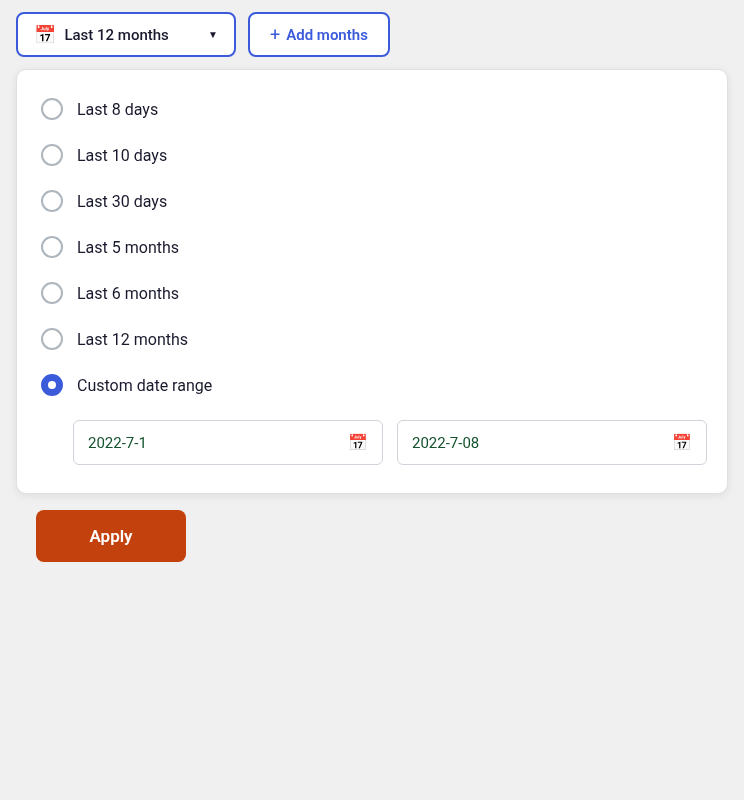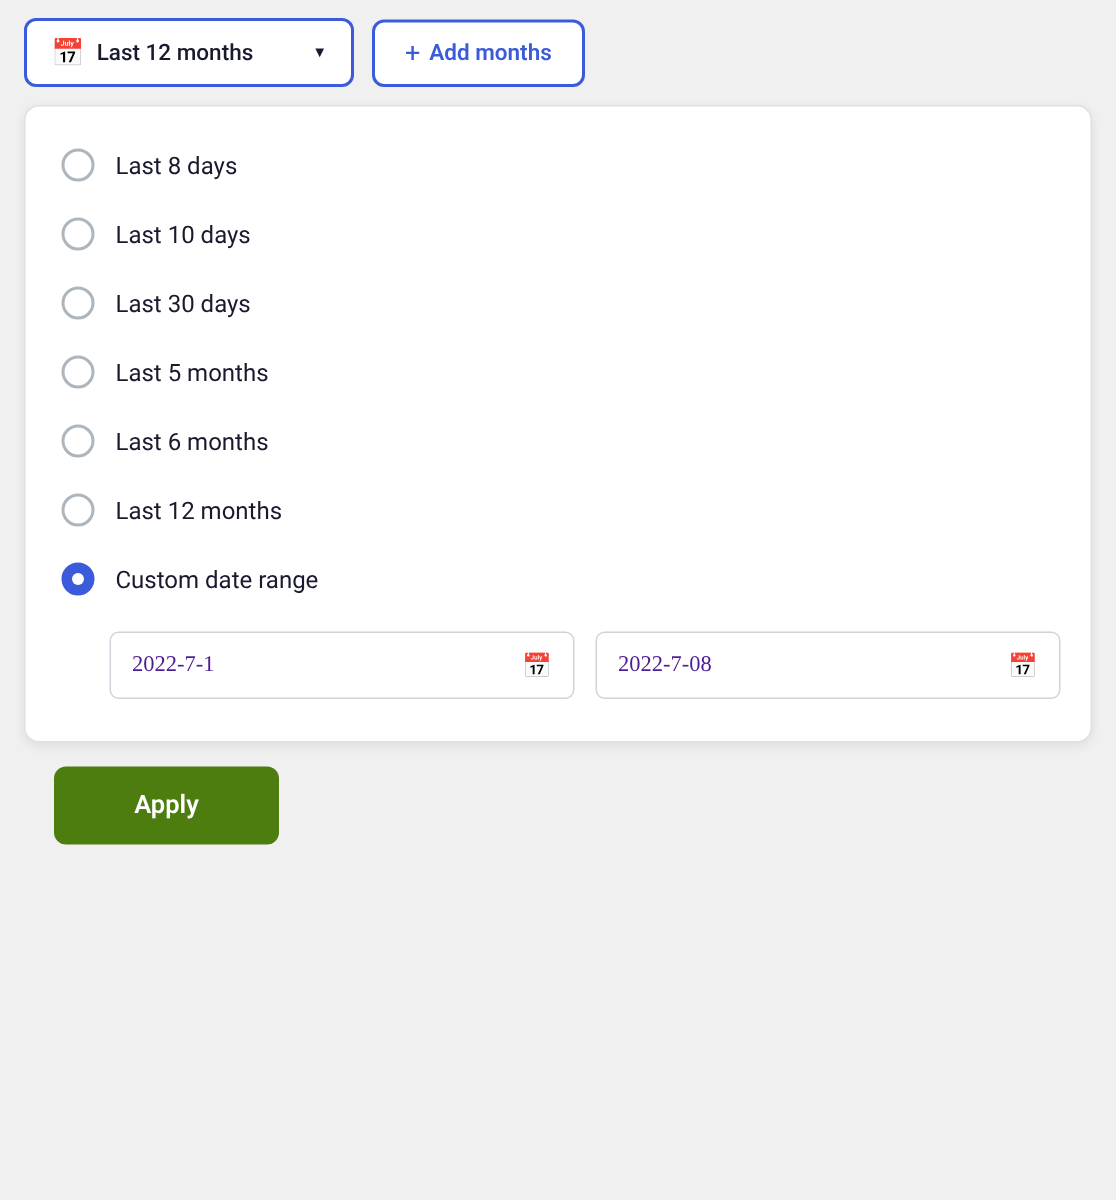--- a/index.html
+++ b/index.html
@@ -146,37 +146,36 @@
       border: 1px solid #ced4da;
       border-radius: 6px;
       padding: 12px 14px;
       flex: 1;
       background: #fff;
       cursor: text;
     }
 
     .date-input-value {
       font-size: 15px;
-      color: #4c1d95;
-      font-family: Liberation Serif, serif;
+      color: #14532d;
     }
 
     .calendar-small-icon {
       font-size: 16px;
       color: #888;
     }
 
     
     .apply-section {
       padding: 16px 20px 8px 20px;
       margin: 0 16px;
     }
 
     .apply-btn {
-      background: #4d7c0f;
+      background: #c2410c;
       color: #fff;
       border: none;
       border-radius: 8px;
       padding: 16px 40px;
       font-size: 17px;
       font-weight: 600;
       cursor: pointer;
       min-width: 150px;
     }
   </style>

